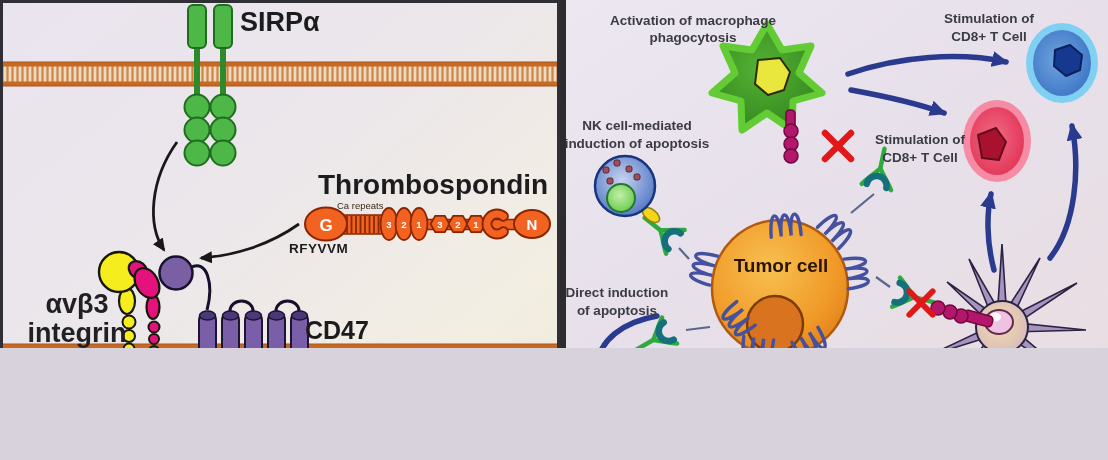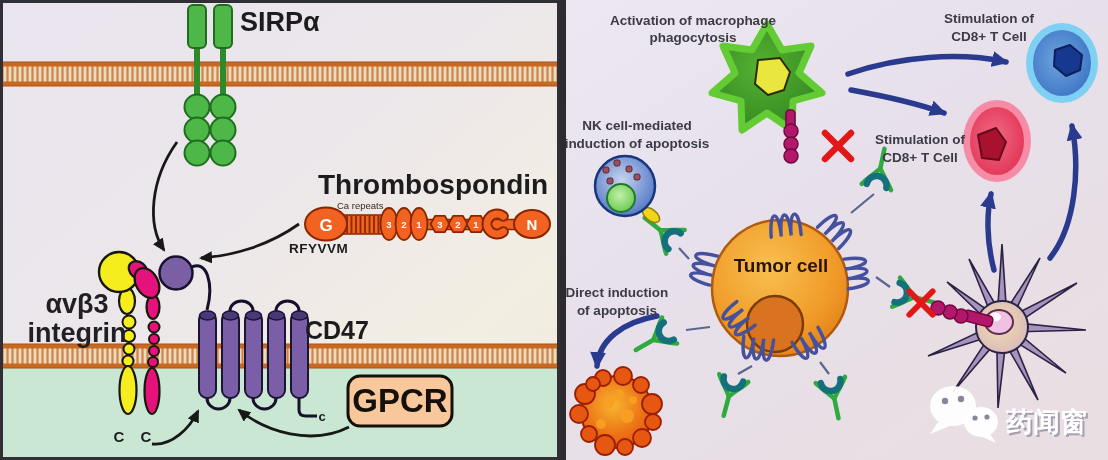--- a/index.html
+++ b/index.html
@@ -1,16 +1,16 @@
 <!DOCTYPE html>
 <html><head>
 <meta charset="utf-8">
 <style>
   html,body{margin:0;padding:0;background:#d8d2dc;}
-  .fig{position:relative;width:1108px;height:460px;font-family:"Liberation Sans",sans-serif;}
+  .fig{position:relative;width:1108px;height:348px;font-family:"Liberation Sans",sans-serif;}
   svg text{font-family:"Liberation Sans","DejaVu Sans",sans-serif;}
 </style>
 </head>
 <body>
 
 <div class="fig">
 <svg width="1108" height="460" viewBox="0 0 1108 460">
   <defs>
     <linearGradient id="bgLeft" x1="0" y1="0" x2="1" y2="1">
       <stop offset="0" stop-color="#e9e4ef"></stop>

